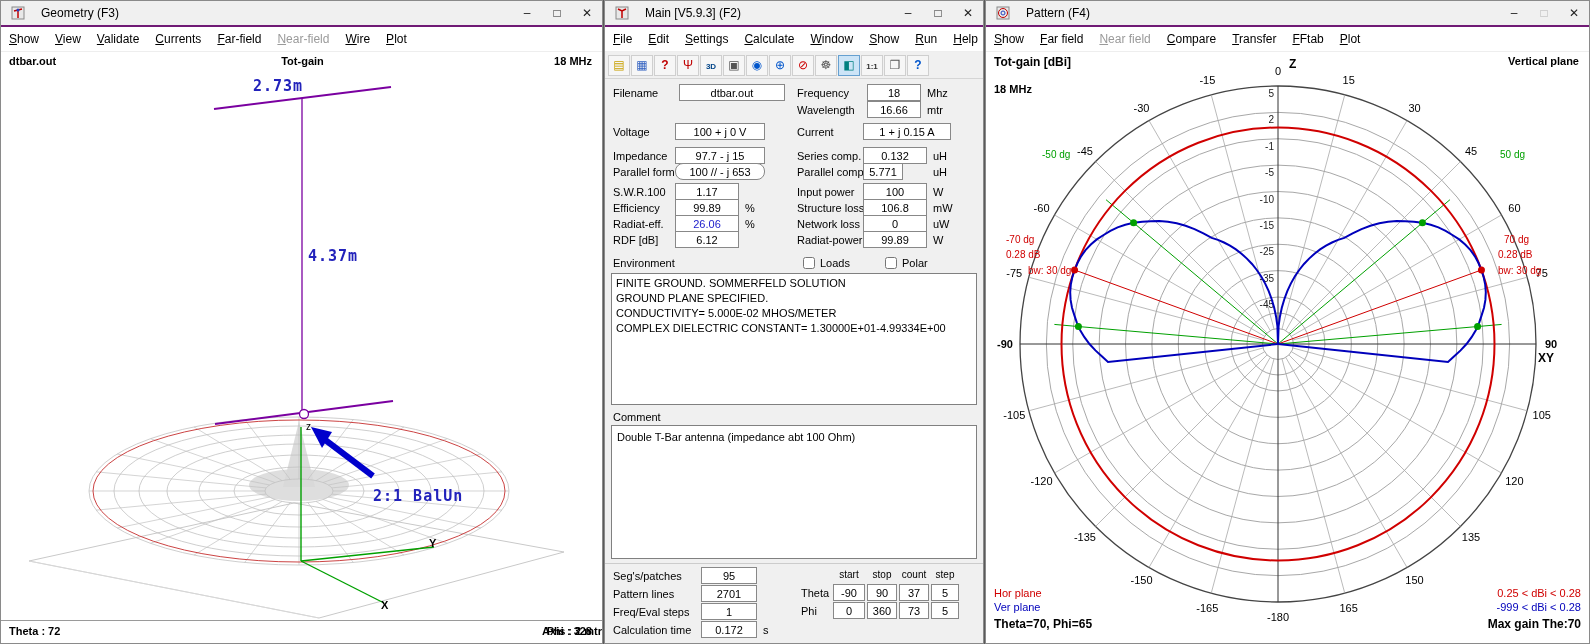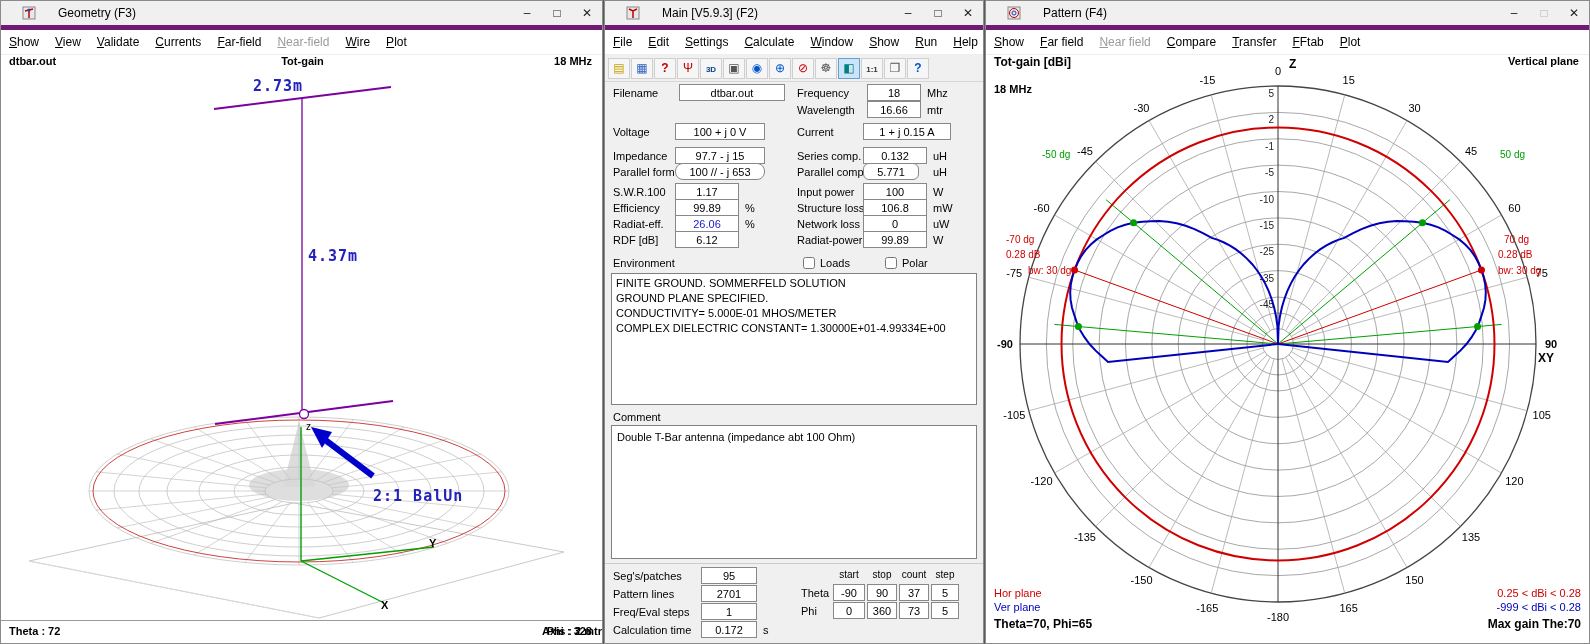--- a/index.html
+++ b/index.html
@@ -1,18 +1,18 @@
 <!DOCTYPE html>
 <html><head>
 <meta charset="utf-8">
 <style>
   html,body{margin:0;padding:0}
   body{width:1590px;height:644px;background:#5a5a5a;font-family:"Liberation Sans",sans-serif;position:relative;overflow:hidden;font-size:12px;color:#000}
   .window{position:absolute;top:0;height:644px;background:#fff;border:1px solid #8a8a8a;box-sizing:border-box}
-  .titlebar{height:24px;background:#f0f0f0;display:flex;align-items:center;padding-left:21px;gap:22px;font-size:12px;border-bottom:5px solid #701a75;position:relative;z-index:5}
+  .titlebar{height:24px;background:#f0f0f0;display:flex;align-items:center;padding-left:10px;gap:16px;font-size:12px;border-bottom:2px solid #701a75;position:relative;z-index:5}
   .tb-title{white-space:nowrap}
   .tb-btns{margin-left:auto;display:flex;height:23px}
   .tb-btn{width:30px;text-align:center;line-height:23px;font-size:12px;color:#222;cursor:default}
   .tb-btn.disabled{color:#b5b5b5}
   .appicon{width:14px;height:14px;display:inline-block}
   .menubar{height:24px;display:flex;align-items:center;background:#fff;border-bottom:1px solid #eee;position:relative;z-index:5}
   .menu-item{display:inline-block;padding:4px 8px;font-size:12px}
   .menu-item::first-letter{text-decoration:underline}
   .menu-item.disabled{color:#9a9a9a}
   .lbl{position:absolute;font-size:11px;white-space:nowrap}
@@ -182,21 +182,21 @@
 
   <span class="lbl" style="left:8px;top:149px">Impedance</span>
   <input class="inp" style="left: 70px; top: 146px; width: 90px;" value="97.7 - j 15">
   <span class="lbl" style="left:192px;top:149px">Series comp.</span>
   <input class="inp" style="left: 258px; top: 146px; width: 64px;" value="0.132">
   <span class="unit" style="left:328px;top:149px">uH</span>
 
   <span class="lbl" style="left:8px;top:165px">Parallel form</span>
   <input class="inp" style="left: 70px; top: 162px; width: 90px; border-radius: 8px;" value="100 // - j 653">
   <span class="lbl" style="left:192px;top:165px">Parallel comp.</span>
-  <input class="inp" style="left: 258px; top: 162px; width: 56px; border-radius: 6px;" value="5.771">
+  <input class="inp" style="left: 258px; top: 162px; width: 40px;" value="5.771">
   <span class="unit" style="left:328px;top:165px">uH</span>
 
   <span class="lbl" style="left:8px;top:185px">S.W.R.100</span>
   <input class="inp" style="left: 70px; top: 182px; width: 64px;" value="1.17">
   <span class="lbl" style="left:192px;top:185px">Input power</span>
   <input class="inp" style="left: 258px; top: 182px; width: 64px;" value="100">
   <span class="unit" style="left:328px;top:185px">W</span>
 
   <span class="lbl" style="left:8px;top:201px">Efficiency</span>
   <input class="inp" style="left: 70px; top: 198px; width: 64px;" value="99.89">
@@ -220,21 +220,21 @@
 
   <span class="lbl" style="left:8px;top:256px">Environment</span>
   <input type="checkbox" style="left: 198px; top: 256px;">
   <span class="lbl" style="left:215px;top:256px">Loads</span>
   <input type="checkbox" style="left: 280px; top: 256px;">
   <span class="lbl" style="left:297px;top:256px">Polar</span>
 
   <div class="box" style="left:6px;top:272px;width:366px;height:132px;padding-top:2px">
     <div class="envline">FINITE GROUND.  SOMMERFELD SOLUTION</div>
     <div class="envline">GROUND PLANE SPECIFIED.</div>
-    <div class="envline">CONDUCTIVITY= 5.000E-01 MHOS/METER</div>
+    <div class="envline">CONDUCTIVITY= 5.000E-02 MHOS/METER</div>
     <div class="envline">COMPLEX DIELECTRIC CONSTANT= 1.30000E+01-4.99334E+00</div>
   </div>
 
   <span class="lbl" style="left:8px;top:410px">Comment</span>
   <div class="box" style="left:6px;top:424px;width:366px;height:134px;padding:5px">
     <div>Double T-Bar antenna (impedance abt 100 Ohm)</div>
   </div>
 
   <div class="hr" style="top:562px"></div>
 

